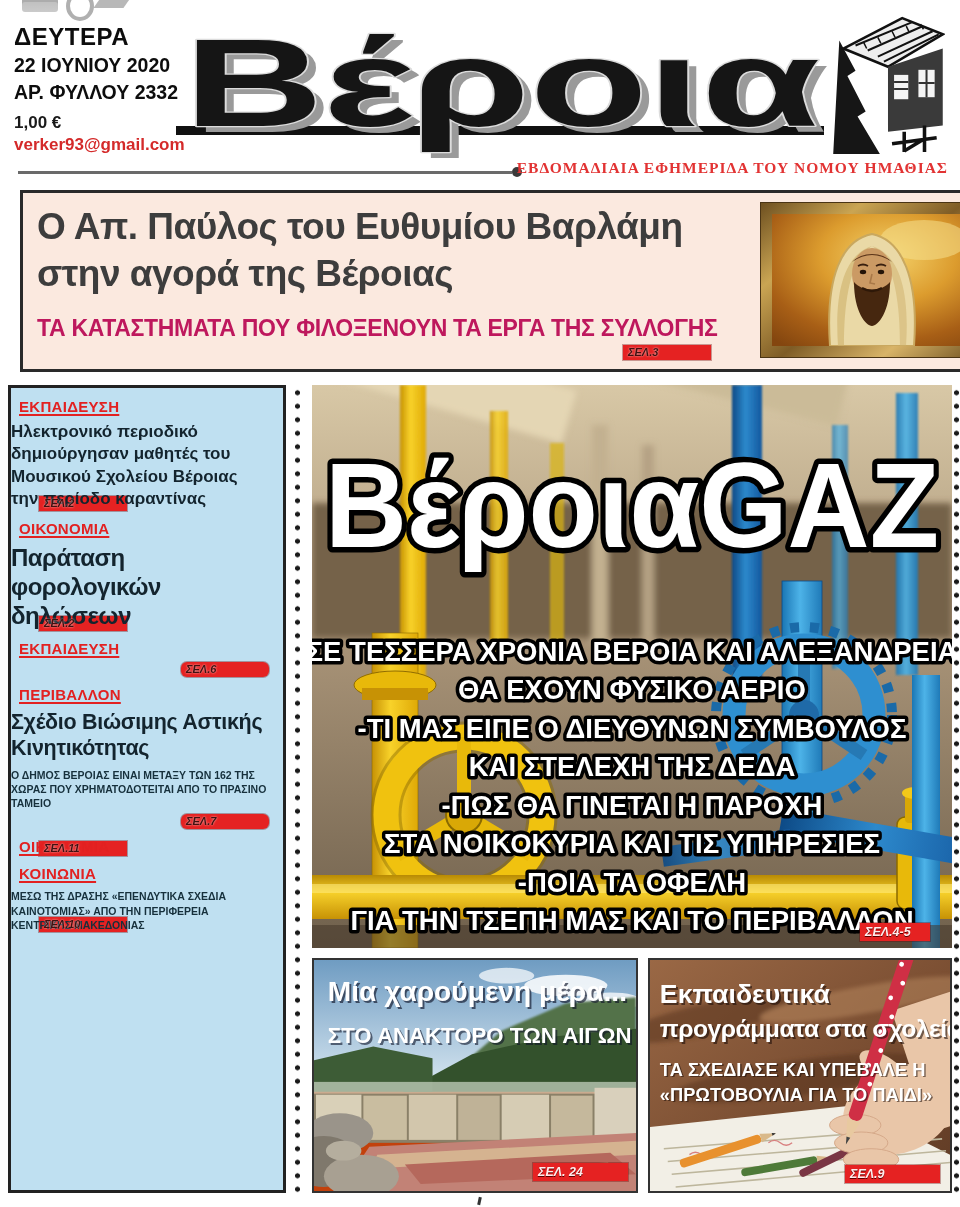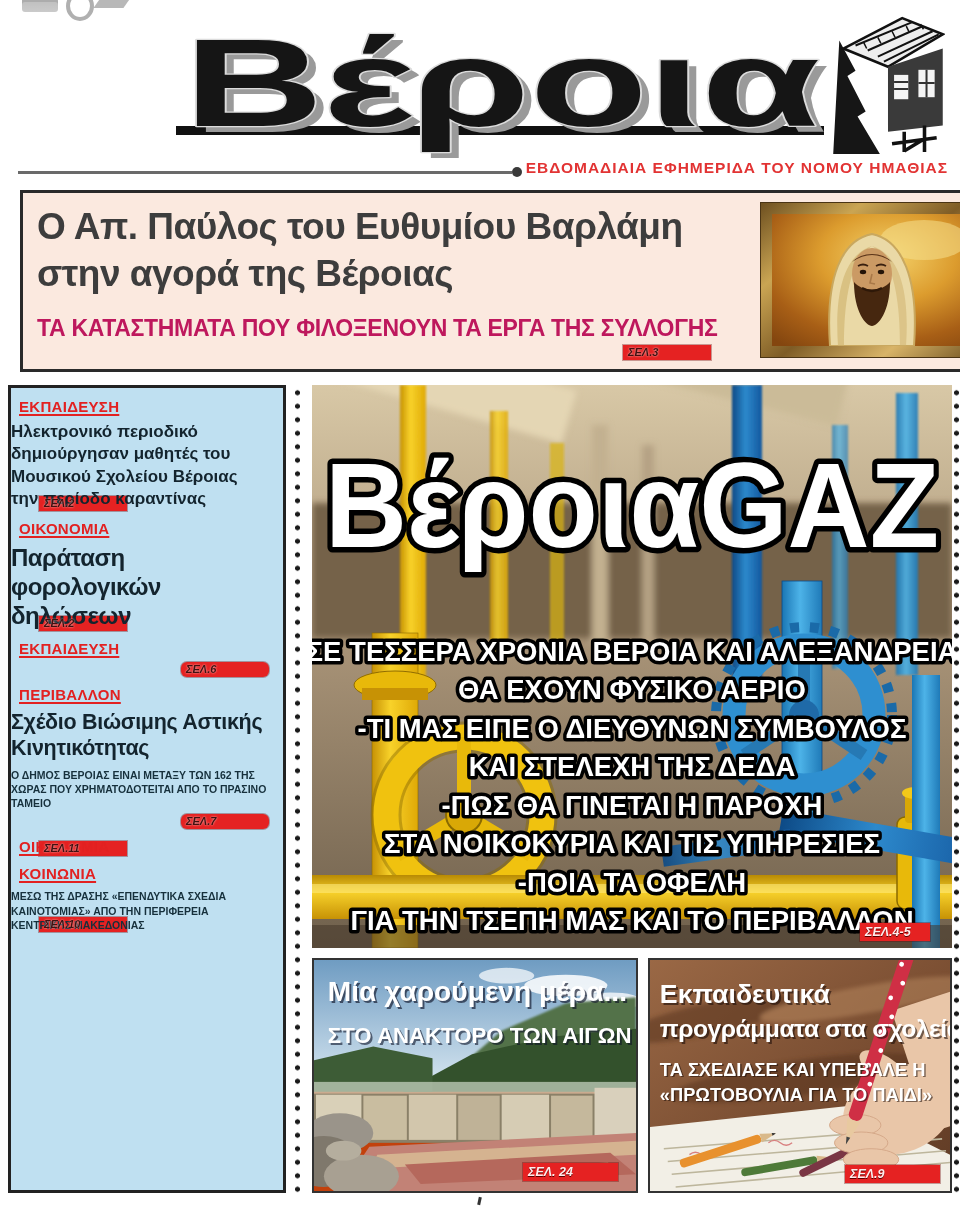--- a/index.html
+++ b/index.html
@@ -14,21 +14,21 @@
   .mast-left{left:14px;top:24px;width:180px;line-height:1.05;}
   .mast-day{font-size:24px;font-weight:bold;letter-spacing:.5px;color:#0d0d0d;}
   .mast-date,.mast-issue{font-size:19.5px;font-weight:bold;color:#0d0d0d;margin-top:6px;}
   .mast-price{font-size:17px;font-weight:bold;color:#1a1a1a;margin-top:12px;}
   .mast-email{font-size:17px;font-weight:bold;color:#d42a2a;margin-top:4px;}
   #logoSvg{left:168px;top:6px;width:668px;height:152px;}
   #houseSvg{left:833px;top:12px;width:112px;height:142px;}
   .rule{left:18px;top:171px;width:494px;height:3px;background:#6a6a6a;}
   .rule-dot{left:512px;top:167px;width:10px;height:10px;border-radius:50%;background:#3a3a3a;}
   .tagline{left:500px;top:159px;width:448px;text-align:right;font-size:15.5px;font-weight:bold;
-           color:#e23333;letter-spacing:1px;}
+           color:#e23333;letter-spacing:1px;font-family:Liberation Serif, serif;}
   
   .lead-box{left:20px;top:190px;width:936px;height:176px;background:#fbe9df;border:3px solid #2a2a2a;padding-left:33px;}
   .lead-title{position:absolute;left:14px;top:10px;width:690px;font-size:37px;font-weight:bold;
               color:#3d3d3d;line-height:1.28;letter-spacing:-.5px;}
   .lead-sub{position:absolute;left:14px;top:122px;width:690px;font-size:23px;font-weight:bold;
             color:#be185d;letter-spacing:-.3px;}
   .painting{position:absolute;right:8px;top:9px;width:224px;height:156px;box-sizing:border-box;
             padding:11px;border:1px solid #4a3414;
             background:linear-gradient(140deg,#6e5020,#caa553 25%,#7e5c26 50%,#d8b468 75%,#6e5020);}
   .painting svg{display:block;width:100%;height:100%;}
@@ -63,34 +63,41 @@
   #dotsR{left:952px;top:386px;height:808px;}
   
   .gas-panel{left:312px;top:385px;width:640px;height:563px;}
   .gas-panel svg{display:block;width:100%;height:100%;}
   .gas-badge{position:absolute;right:22px;bottom:7px;}
   
   .card{border:2px solid #333;box-sizing:border-box;background:#c2410c;}
   #cardL{left:312px;top:958px;width:326px;height:235px;}
   #cardR{left:648px;top:958px;width:304px;height:235px;}
   .card svg{display:block;width:100%;height:100%;}
-  .cardL-badge{position:absolute;right:18px;bottom:10px;margin-left:34px;}
+  .cardL-badge{position:absolute;right:8px;bottom:10px;margin-left:34px;}
   .cardR-badge{position:absolute;right:10px;bottom:8px;}
   .bottom-tick{left:478px;top:1197px;width:3px;height:8px;background:#333;transform:rotate(12deg);}
   .svgT{font-family:"Liberation Sans",sans-serif;font-weight:bold;}
 </style>
 </head>
 <body>
 
 <div id="page">
 
   <div class="mini-logo" id="mini1"></div>
   <div class="mini-logo" id="mini2"></div>
   <div class="mini-logo" id="mini3"></div>
 
+  <div class="abs mast-left">
+    <div class="mast-day">ΔΕΥΤΕΡΑ</div>
+    <div class="mast-date">22 ΙΟΥΝΙΟΥ 2020</div>
+    <div class="mast-issue">ΑΡ. ΦΥΛΛΟΥ 2332</div>
+    <div class="mast-price">1,00 €</div>
+    <div class="mast-email">verker93@gmail.com</div>
+  </div>
 
   <svg class="abs" id="logoSvg" viewBox="0 0 668 152">
     <rect x="8" y="120" width="648" height="9" fill="#111"></rect>
     <text class="svgT" x="338" y="122" text-anchor="middle" font-size="124" fill="#9a9a9a" textLength="636" lengthAdjust="spacingAndGlyphs" transform="translate(5,4)">Βέροια</text>
     <text class="svgT" x="334" y="120" text-anchor="middle" font-size="124" fill="#151515" stroke="#dcdcdc" stroke-width="2.5" paint-order="stroke" stroke-linejoin="round" textLength="636" lengthAdjust="spacingAndGlyphs">Βέροια</text>
   </svg>
 
   <svg class="abs" id="houseSvg" viewBox="0 0 110 140">
     <path d="M6,28 L22,58 L14,63 L32,98 L24,103 L46,140 L0,140 Z" fill="#161616"></path>
     <polygon points="10,36 68,6 108,22 54,54" fill="#ededed" stroke="#111" stroke-width="2.5"></polygon>

